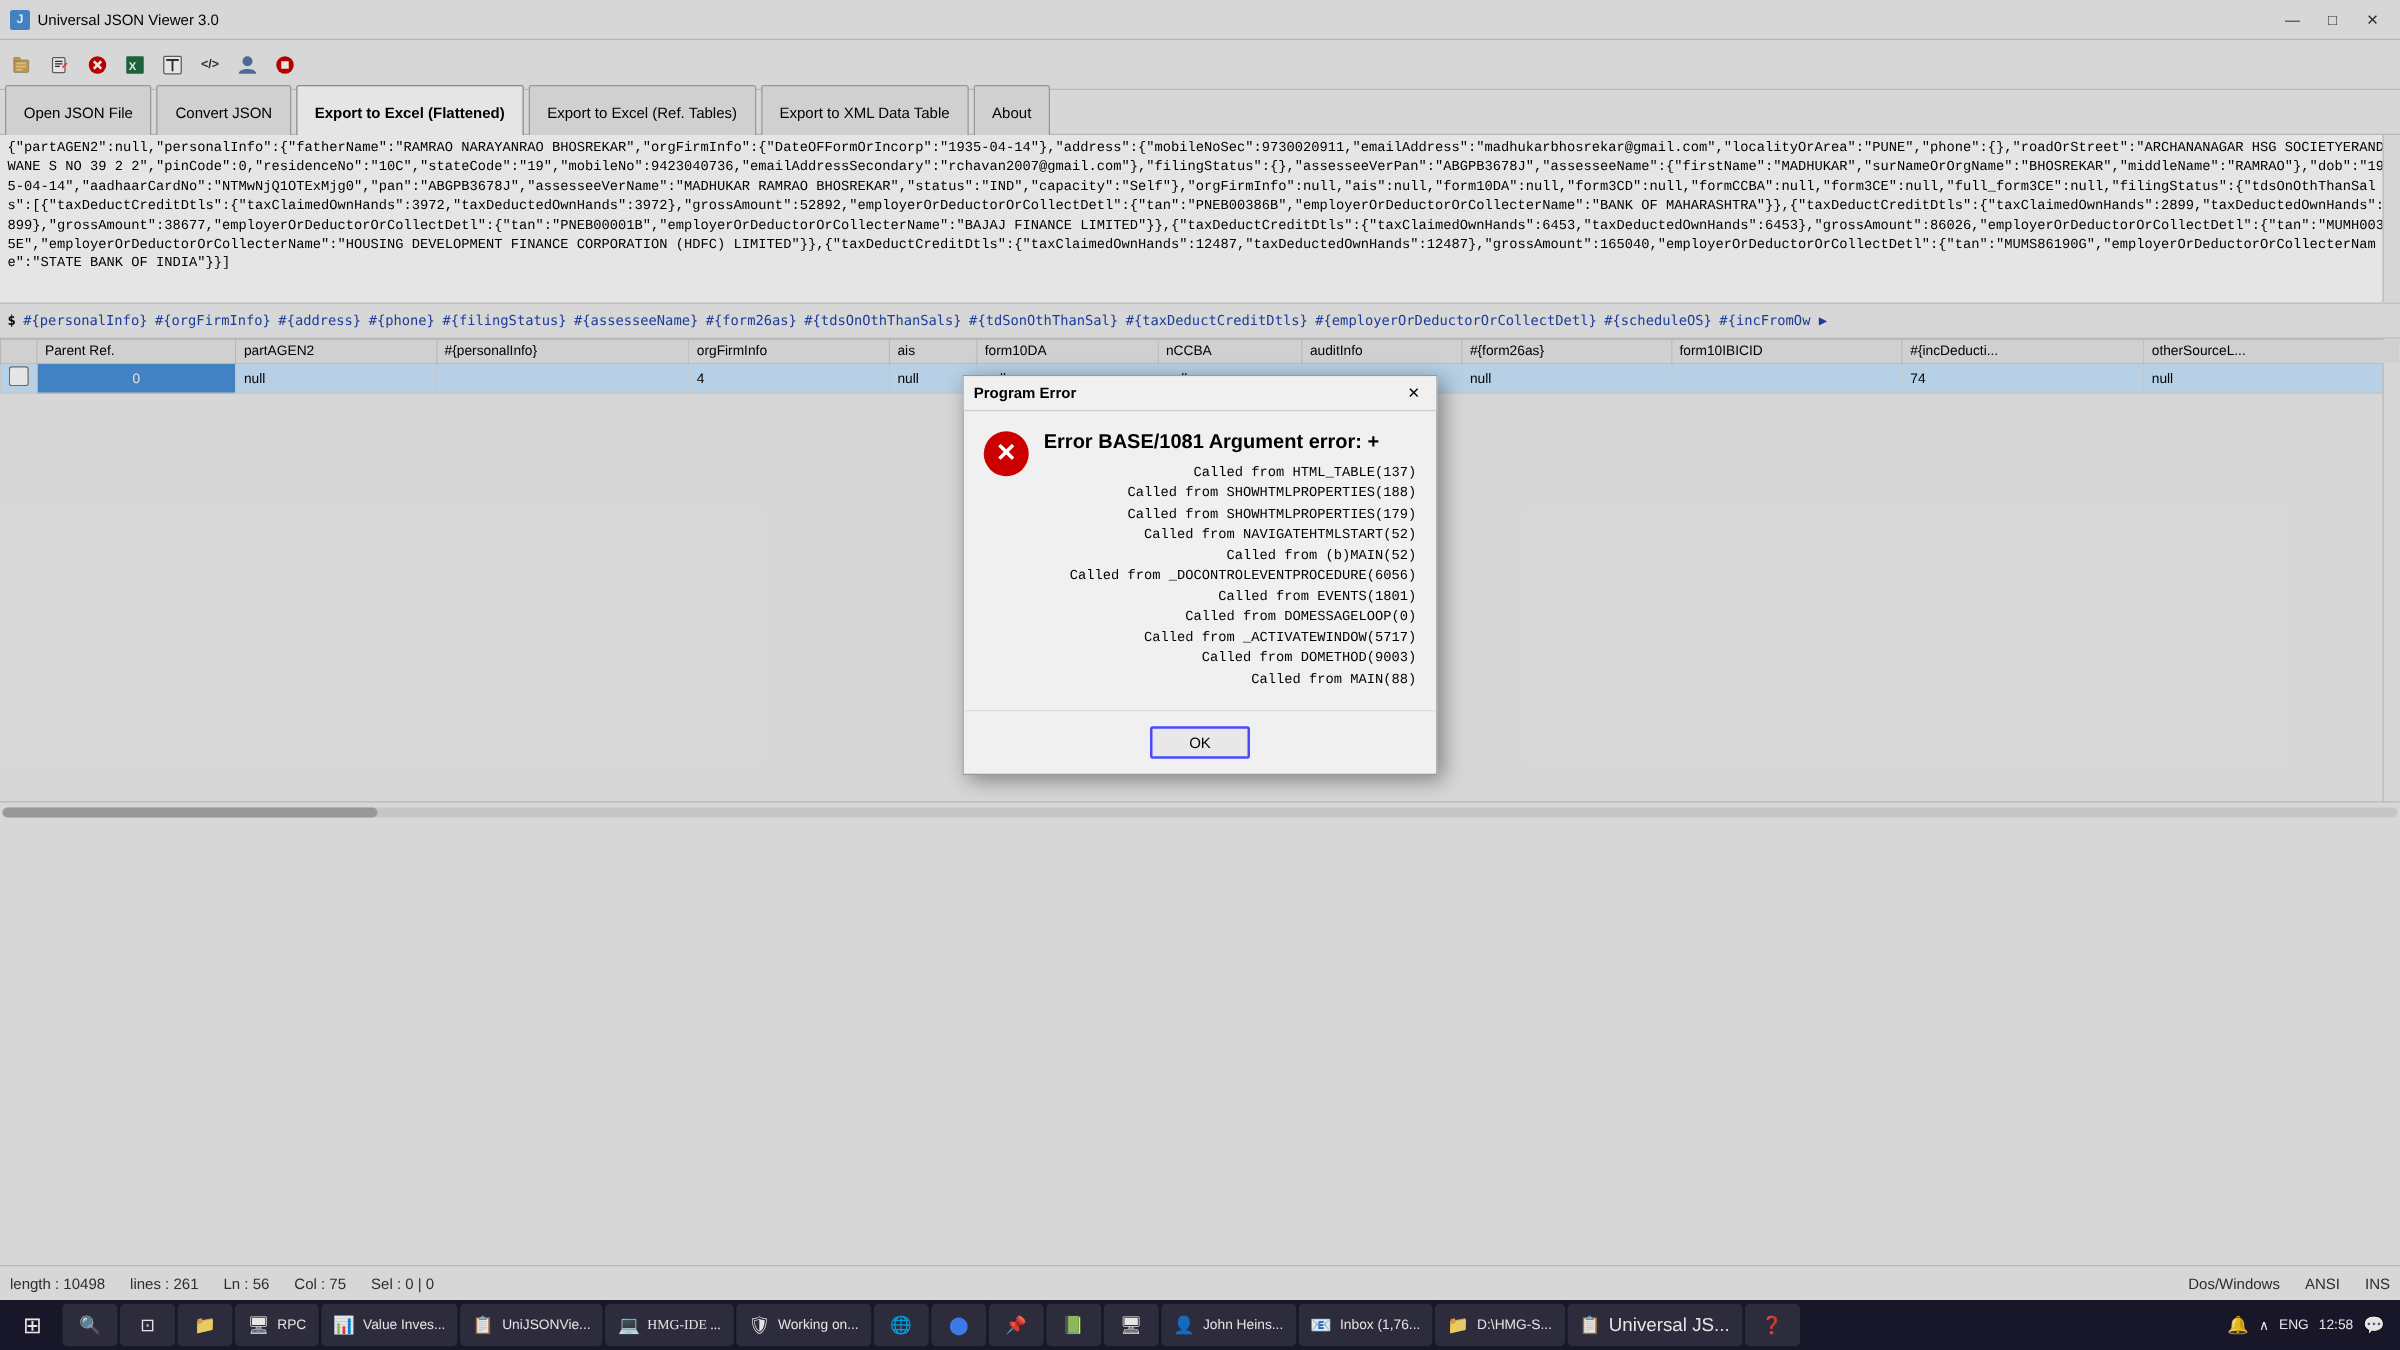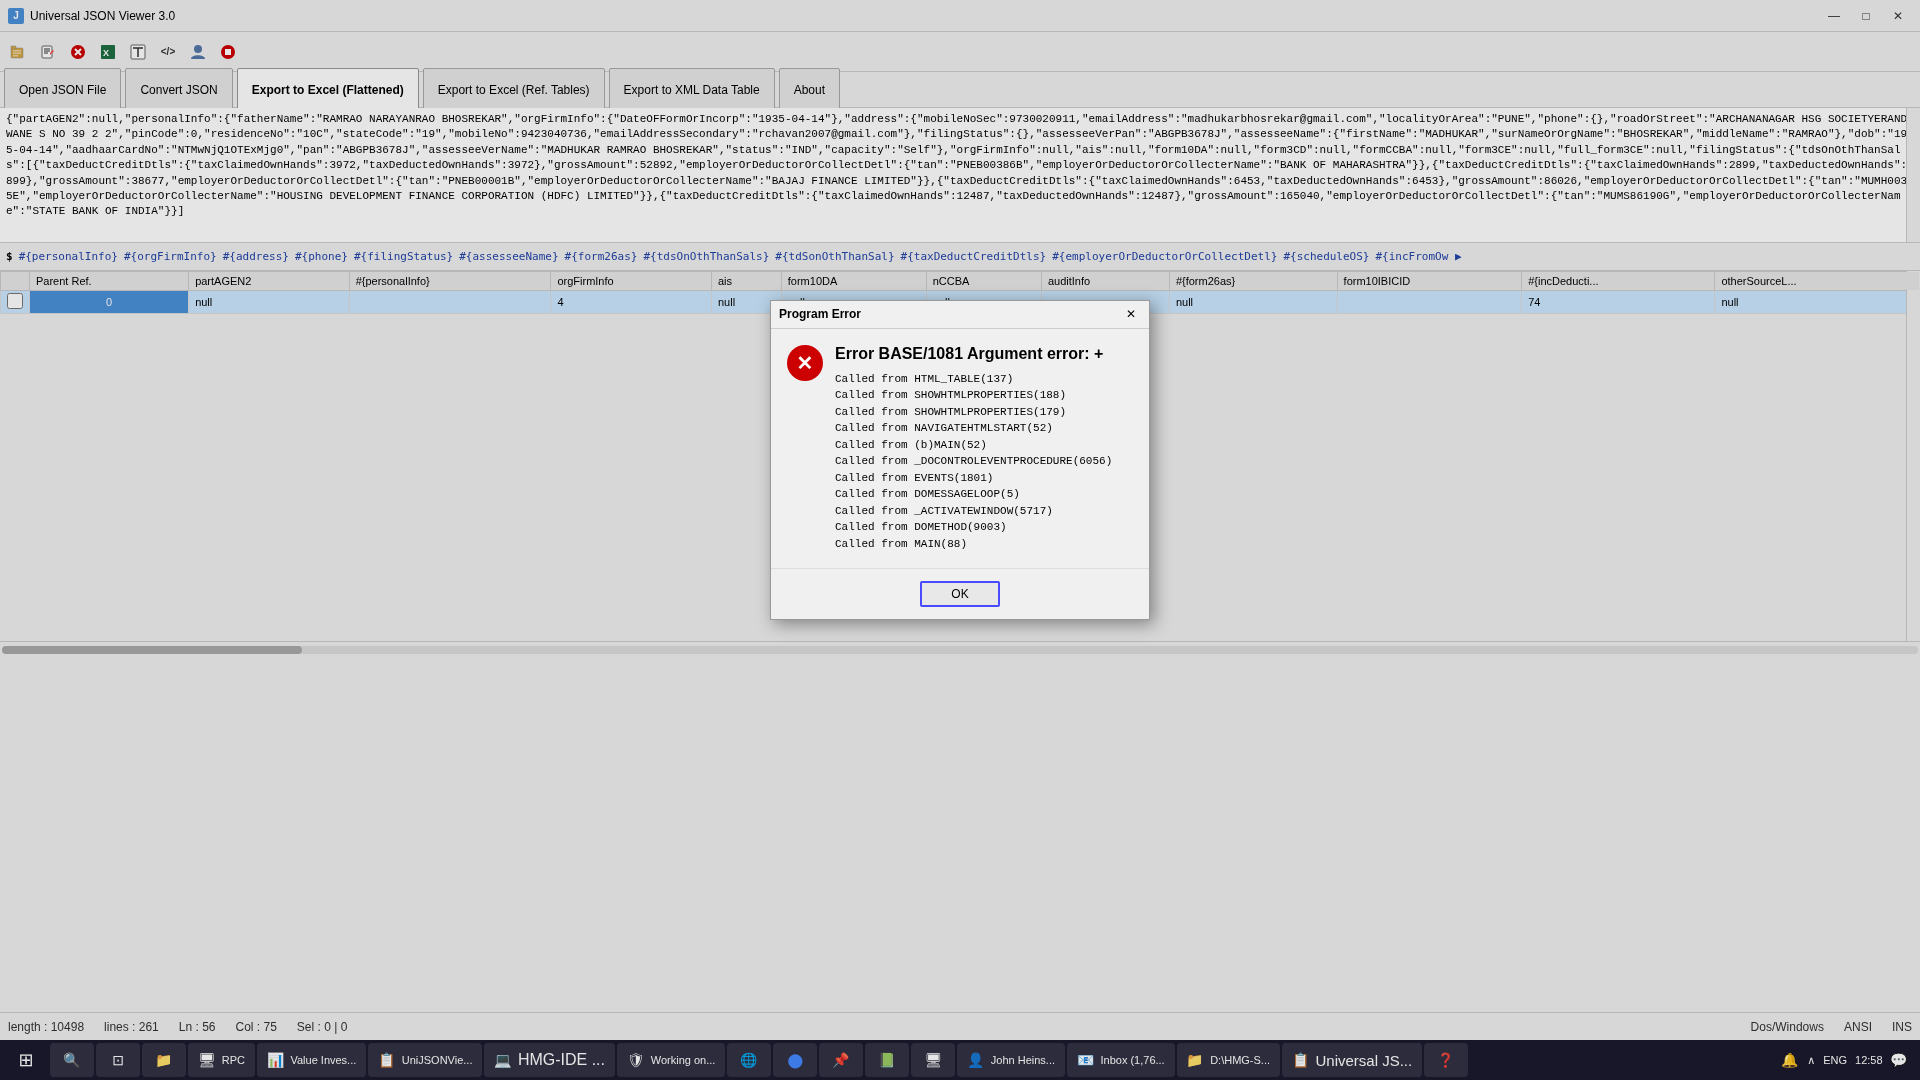--- a/index.html
+++ b/index.html
@@ -343,20 +343,21 @@
     .modal-error-title {
       font-weight: bold;
       margin-bottom: 8px;
       font-size: 16px;
     }
     .modal-stack-trace {
       font-family: 'Courier New', monospace;
       font-size: 11px;
       line-height: 1.5;
       color: #000;
+      text-align: right;
     }
     .modal-footer {
       padding: 12px 16px;
       display: flex;
       justify-content: center;
       border-top: 1px solid #ddd;
     }
     .modal-ok-btn {
       width: 80px;
       height: 26px;
@@ -575,21 +576,21 @@
   <button class="taskbar-item">
     <span style="font-size:14px;">📊</span>
     <span style="font-size:11px;color:white;">Value Inves...</span>
   </button>
   <button class="taskbar-item">
     <span style="font-size:14px;">📋</span>
     <span style="font-size:11px;color:white;">UniJSONVie...</span>
   </button>
   <button class="taskbar-item">
     <span style="font-size:14px;">💻</span>
-    <span style="font-size:16px;color:white;">HMG-IDE ...</span>
+    <span style="font-size:11px;color:white;font-family:Liberation Serif, serif;">HMG-IDE ...</span>
   </button>
   <button class="taskbar-item">
     <span style="font-size:14px;">🛡</span>
     <span style="font-size:11px;color:white;">Working on...</span>
   </button>
   <button class="taskbar-item" style="width:44px;justify-content:center;">
     <span style="font-size:14px;">🌐</span>
   </button>
   <button class="taskbar-item" style="width:44px;justify-content:center;">
     <span style="font-size:14px;color:#4488ff;">⬤</span>
@@ -645,21 +646,21 @@
       <div class="modal-content">
         <div class="modal-error-title">Error BASE/1081  Argument error: +</div>
         <div class="modal-stack-trace">
           <div>Called from HTML_TABLE(137)</div>
           <div>Called from SHOWHTMLPROPERTIES(188)</div>
           <div>Called from SHOWHTMLPROPERTIES(179)</div>
           <div>Called from NAVIGATEHTMLSTART(52)</div>
           <div>Called from (b)MAIN(52)</div>
           <div>Called from _DOCONTROLEVENTPROCEDURE(6056)</div>
           <div>Called from EVENTS(1801)</div>
-          <div>Called from DOMESSAGELOOP(5)</div>
+          <div>Called from DOMESSAGELOOP(0)</div>
           <div>Called from _ACTIVATEWINDOW(5717)</div>
           <div>Called from DOMETHOD(9003)</div>
           <div>Called from MAIN(88)</div>
         </div>
       </div>
     </div>
     <div class="modal-footer">
       <button class="modal-ok-btn">OK</button>
     </div>
   </div>

